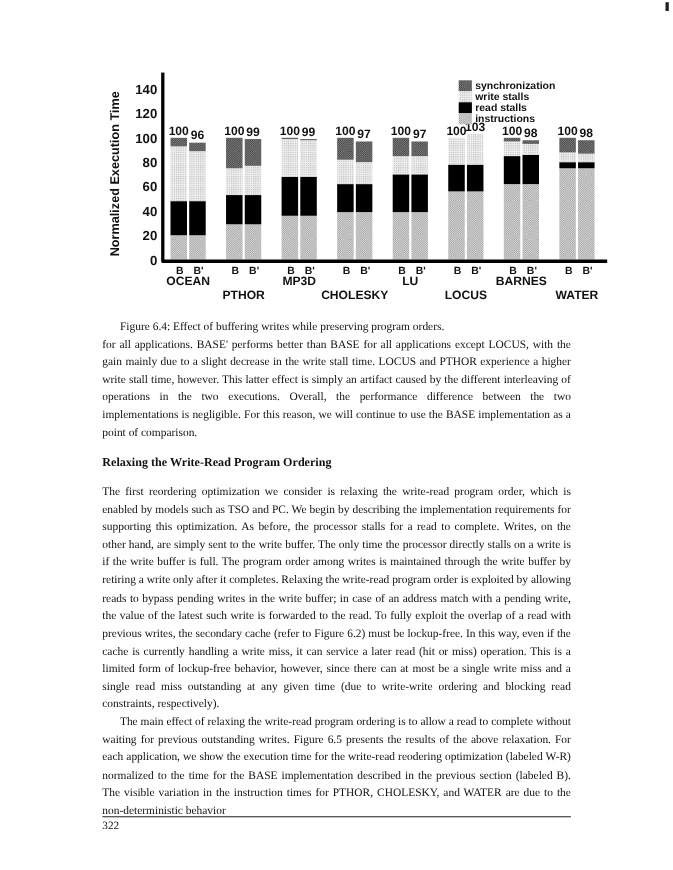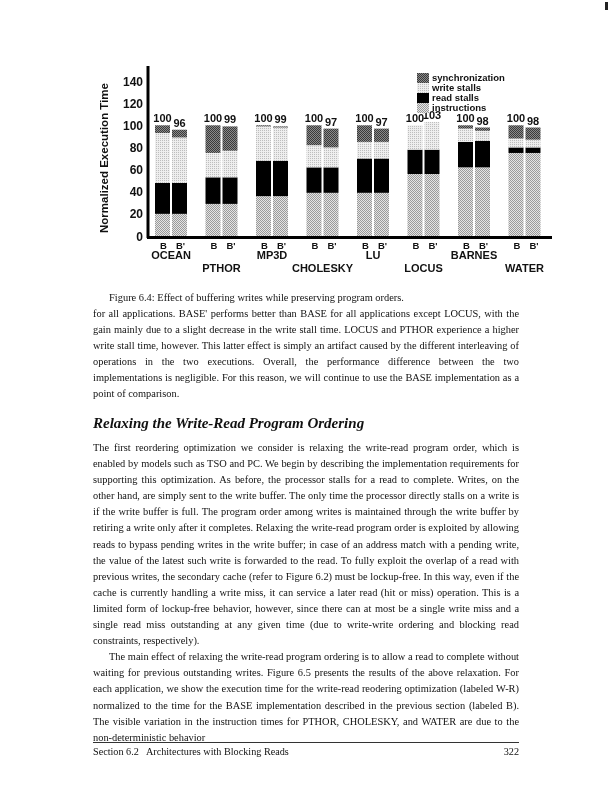--- a/index.html
+++ b/index.html
@@ -3,21 +3,21 @@
 <meta charset="utf-8">
 <style>
   html, body { margin: 0; padding: 0; background: #ffffff; }
   body { width: 612px; height: 791px; position: relative; overflow: hidden; font-family: "Liberation Serif", serif; color: #111; }
   #chart { position: absolute; left: 0; top: 0; width: 612px; height: 280px; }
   #chart text { font-family: "Liberation Sans", sans-serif; font-weight: bold; fill: #111; }
   .caption { position: absolute; top: 292px; left: 0; width: 513px; text-align: center; font-size: 10.4px; }
   .body-text { position: absolute; left: 93px; width: 426px; font-size: 10.4px; line-height: 16.1px; text-align: justify; }
   .body-text p { margin: 0; }
   .p1 { top: 306px; }
-  .heading { position: absolute; left: 93px; top: 415px; font-size: 15px; font-weight: bold; font-style: italic; }
+  .heading { position: absolute; left: 93px; top: 415px; font-size: 11px; font-weight: bold; }
   .p2 { top: 440px; font-family: Liberation Serif, serif; }
   .indent { text-indent: 16px; }
   .footer-rule { position: absolute; left: 93px; top: 742px; width: 426px; height: 0; border-top: 1px solid #333; }
   .footer { position: absolute; left: 93px; top: 746px; width: 426px; font-size: 10.2px; display: flex; justify-content: space-between; }
   .corner-mark { position: absolute; right: 4px; top: 2px; width: 3px; height: 8px; background: #222; }
 </style>
 </head>
 <body>
 
 <div class="corner-mark"></div>
@@ -178,15 +178,14 @@
 
 <div class="heading">Relaxing the Write-Read Program Ordering</div>
 
 <div class="body-text p2">
   <p>The first reordering optimization we consider is relaxing the write-read program order, which is enabled by models such as TSO and PC. We begin by describing the implementation requirements for supporting this optimization. As before, the processor stalls for a read to complete. Writes, on the other hand, are simply sent to the write buffer. The only time the processor directly stalls on a write is if the write buffer is full. The program order among writes is maintained through the write buffer by retiring a write only after it completes. Relaxing the write-read program order is exploited by allowing reads to bypass pending writes in the write buffer; in case of an address match with a pending write, the value of the latest such write is forwarded to the read. To fully exploit the overlap of a read with previous writes, the secondary cache (refer to Figure 6.2) must be lockup-free. In this way, even if the cache is currently handling a write miss, it can service a later read (hit or miss) operation. This is a limited form of lockup-free behavior, however, since there can at most be a single write miss and a single read miss outstanding at any given time (due to write-write ordering and blocking read constraints, respectively).</p>
   <p class="indent">The main effect of relaxing the write-read program ordering is to allow a read to complete without waiting for previous outstanding writes. Figure 6.5 presents the results of the above relaxation. For each application, we show the execution time for the write-read reodering optimization (labeled W-R) normalized to the time for the BASE implementation described in the previous section (labeled B). The visible variation in the instruction times for PTHOR, CHOLESKY, and WATER are due to the non-deterministic behavior</p>
 </div>
 
 <div class="footer-rule"></div>
 <div class="footer">
-  <span style="white-space:pre">Section 6.2   Architectures with Blocking Reads</span>
   <span>322</span>
 </div>
 
 </body></html>

